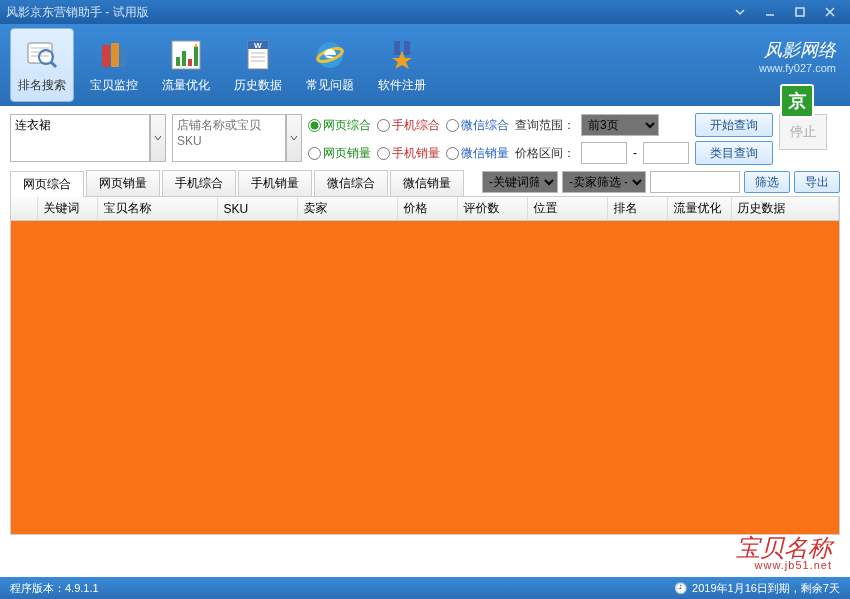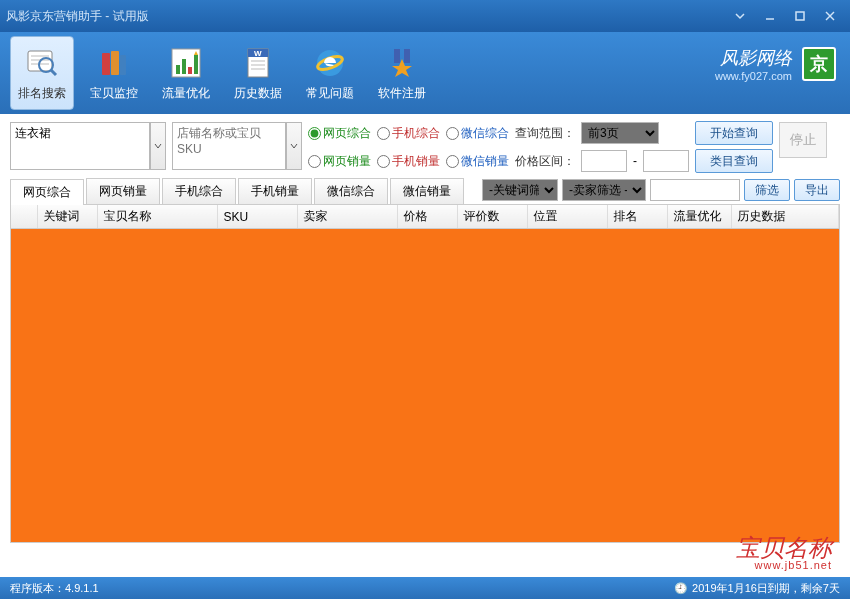--- a/index.html
+++ b/index.html
@@ -1,25 +1,25 @@
 <!DOCTYPE html>
 <html><head>
 <meta charset="utf-8">
 <style>
 * { margin: 0; padding: 0; box-sizing: border-box; font-family: "Microsoft YaHei", SimSun, Arial, sans-serif; }
 body { width: 850px; height: 599px; background: #fff; font-size: 12px; overflow: hidden; position: relative; }
-.titlebar { height: 32px; background: linear-gradient(#2e78c4, #1e5fa8); display: flex; align-items: center; padding: 0 6px; color: #cfe3f7; font-size: 12px; }
+.titlebar { height: 24px; background: linear-gradient(#2e78c4, #1e5fa8); display: flex; align-items: center; padding: 0 6px; color: #cfe3f7; font-size: 12px; }
 .titlebar .title { flex: 1; }
 .titlebar .winbtn { width: 28px; height: 18px; margin-left: 2px; display: flex; align-items: center; justify-content: center; color: #cfe3f7; cursor: pointer; }
 .titlebar .winbtn svg { width: 12px; height: 12px; }
 .toolbar { height: 82px; background: linear-gradient(#3a8ad8, #2a6fb8); display: flex; align-items: center; padding: 4px 10px; position: relative; }
 .toolbtn { width: 64px; height: 74px; margin-right: 8px; display: flex; flex-direction: column; align-items: center; justify-content: center; cursor: pointer; color: #fff; font-size: 12px; border-radius: 4px; }
 .toolbtn.active { background: linear-gradient(#e0efff, #cce3fb); color: #333; border: 1px solid #8fb8e0; }
 .toolbtn .ticon { width: 36px; height: 36px; margin-bottom: 4px; display: flex; align-items: center; justify-content: center; }
-.brand { position: absolute; right: 14px; top: 14px; display: flex; align-items: center; gap: 10px; }
+.brand { position: absolute; right: 14px; top: 14px; display: flex; align-items: center; gap: 10px; flex-direction: column; }
 .brand-text { text-align: right; }
 .brand-text .bt { color: #fff; font-size: 18px; font-style: italic; font-family: "KaiTi", serif; }
 .brand-text .burl { color: #cfe6ff; font-size: 11px; }
 .brand-logo { width: 34px; height: 34px; background: #2e9b2e; border: 2px solid #fff; border-radius: 3px; display: flex; align-items: center; justify-content: center; color: #fff; font-size: 18px; font-weight: bold; }
 .workarea { padding: 8px 10px 4px 10px; background: #fff; }
 .input { border: 1px solid #b8b8b8; height: 22px; padding: 2px 4px; font-size: 12px; background: #fff; }
 .multiline { height: 48px; resize: none; }
 .dropdown-btn { width: 16px; height: 48px; border: 1px solid #b8b8b8; background: linear-gradient(#f8f8f8, #e8e8e8); display: flex; align-items: center; justify-content: center; }
 .radio-group { display: flex; align-items: center; gap: 4px; }
 .radio-group label { display: flex; align-items: center; gap: 2px; cursor: pointer; }

